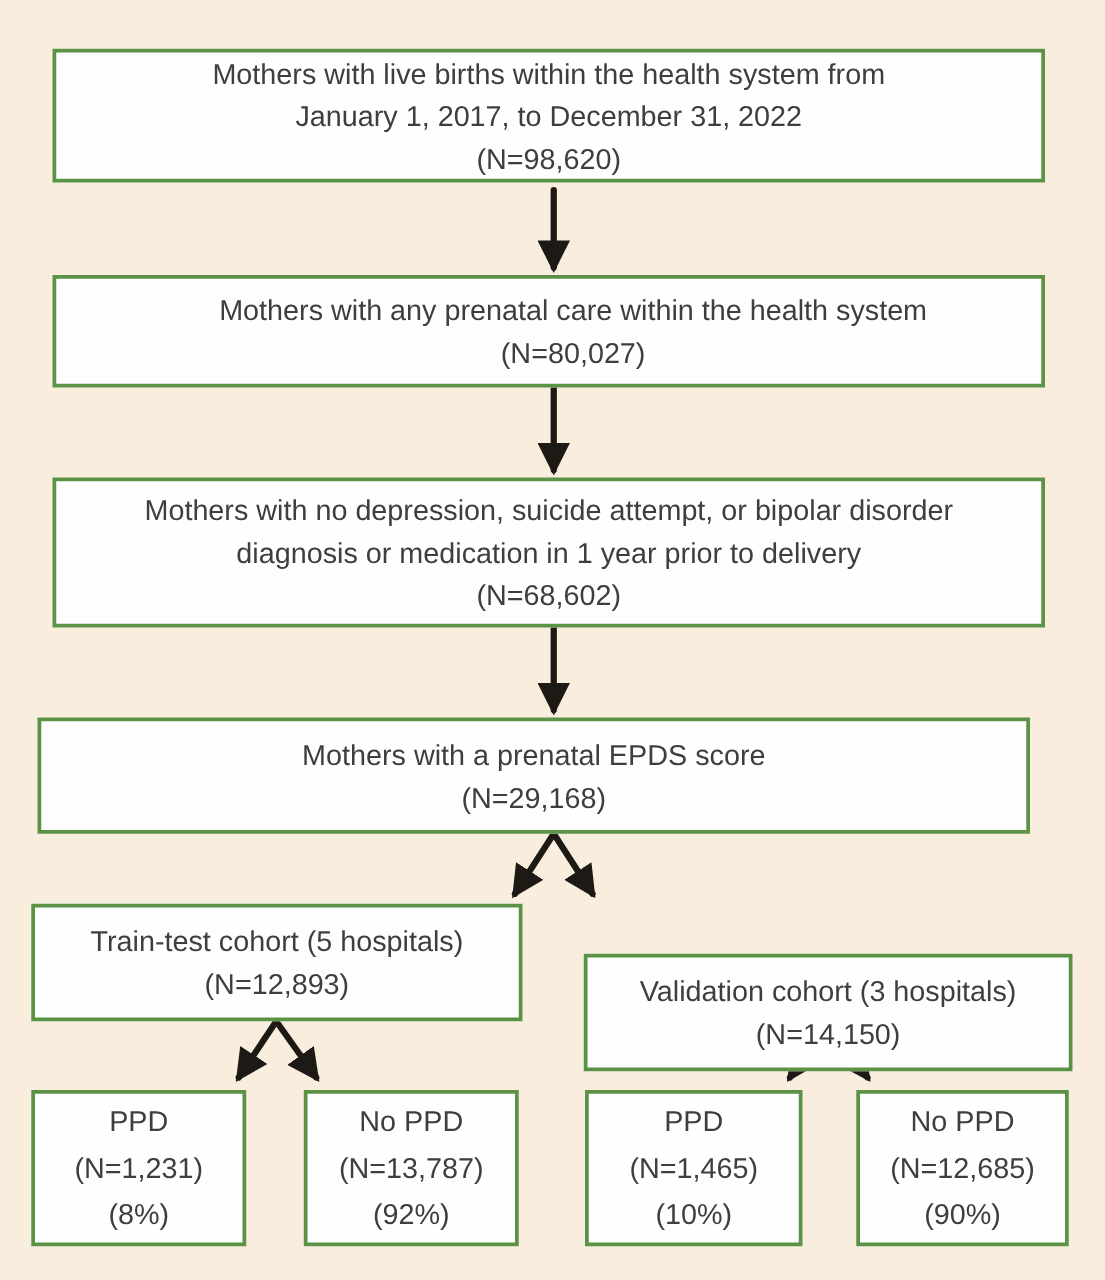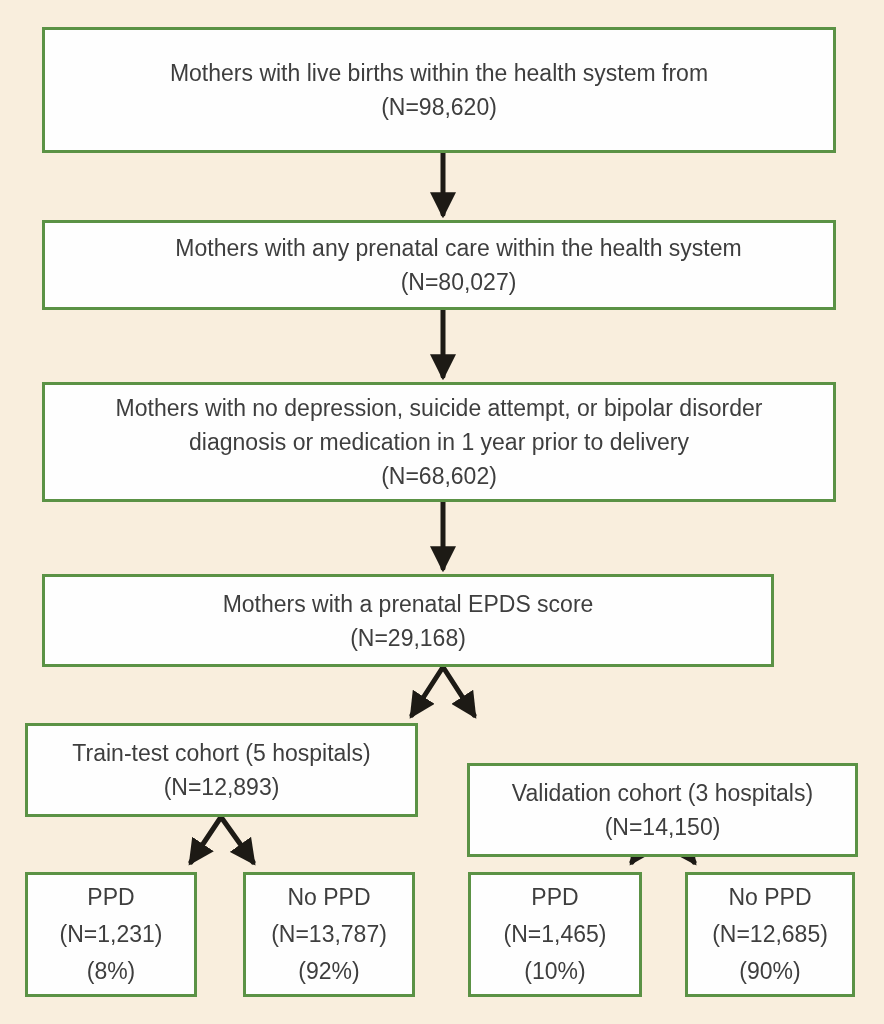--- a/index.html
+++ b/index.html
@@ -23,24 +23,24 @@
     display: flex;
     flex-direction: column;
     align-items: center;
     justify-content: center;
     text-align: center;
     color: #3e3e3e;
     font-size: 23px;
     line-height: 34px;
     z-index: 2;
   }
-  .b1  { left: 42px;  top: 27px;  width: 794px; height: 126px; }
+  .b1  { left: 42px;  top: 39px;  width: 794px; height: 107px; }
   .b2  { left: 42px;  top: 220px; width: 794px; height: 90px; padding-left: 39px;  }
   .b3  { left: 42px;  top: 382px; width: 794px; height: 120px; text-align: center; }
-  .b4  { left: 42px;  top: 574px; width: 732px; height: 93px;  }
+  .b4  { left: 30px;  top: 574px; width: 794px; height: 93px;  }
   .b5  { left: 25px;  top: 723px; width: 393px; height: 94px;  }
   .b6  { left: 467px; top: 723px; width: 391px; height: 94px; margin-top: 40px;  }
   .b7  { left: 25px;  top: 872px; width: 172px; height: 125px; line-height: 37px; }
   .b8  { left: 243px; top: 872px; width: 172px; height: 125px; line-height: 37px; }
   .b9  { left: 468px; top: 872px; width: 174px; height: 125px; line-height: 37px; }
   .b10 { left: 685px; top: 872px; width: 170px; height: 125px; line-height: 37px; }
   .arrows {
     position: absolute;
     left: 0; top: 0;
     z-index: 1;
@@ -68,20 +68,21 @@
     <line x1="443" y1="667" x2="412" y2="715" marker-end="url(#ah)"></line>
     <line x1="443" y1="667" x2="474" y2="715" marker-end="url(#ah)"></line>
     <line x1="221" y1="817" x2="191" y2="862" marker-end="url(#ah)"></line>
     <line x1="221" y1="817" x2="253" y2="862" marker-end="url(#ah)"></line>
     <line x1="662" y1="817" x2="632" y2="862" marker-end="url(#ah)"></line>
     <line x1="662" y1="817" x2="694" y2="862" marker-end="url(#ah)"></line>
   </svg>
 
   <div class="box b1">
     <div>Mothers with live births within the health system from</div>
+    <div>January 1, 2017, to December 31, 2022</div>
     <div>(N=98,620)</div>
   </div>
 
   <div class="box b2">
     <div>Mothers with any prenatal care within the health system</div>
     <div>(N=80,027)</div>
   </div>
 
   <div class="box b3">
     <div>Mothers with no depression, suicide attempt, or bipolar disorder</div>

